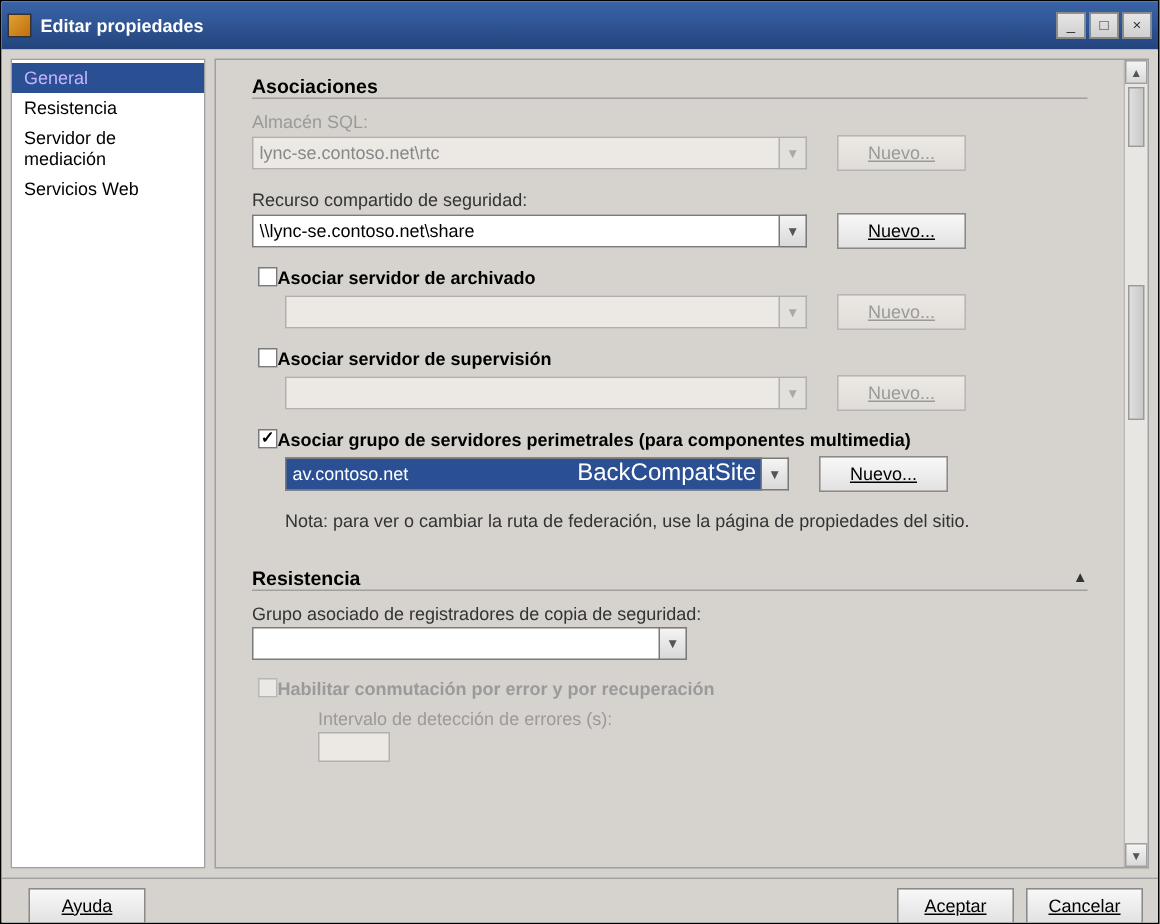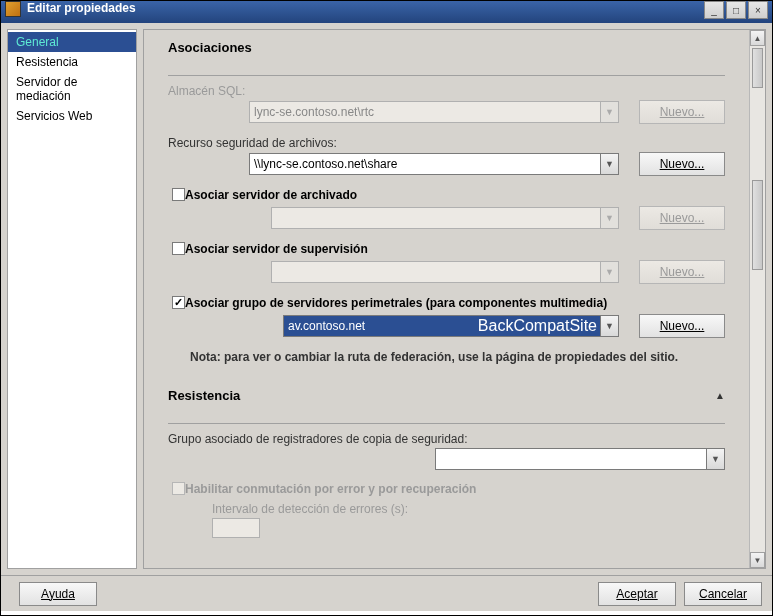--- a/index.html
+++ b/index.html
@@ -8,25 +8,25 @@
     font-family: "Segoe UI", Tahoma, Arial, sans-serif;
     font-size: 12px;
     background:#fff;
     color:#000;
     width:773px;
     height:616px;
     overflow:hidden;
     border:1px solid #000;
   }
   .titlebar {
-    height:22px;
+    height:32px;
     background: linear-gradient(to bottom,#3a64a8 0%,#23447d 100%);
     color:#fff;
     display:flex;
-    align-items:flex-start;
+    align-items:center;
     padding:0 4px;
   }
   .titlebar .app-icon {
     width:16px; height:16px;
     background: linear-gradient(135deg,#e0a030 0%,#c07010 100%);
     border:1px solid #333;
     margin-right:6px;
   }
   .titlebar .title { flex:1; font-weight:bold; font-size:12px; }
   .win-buttons { display:flex; }
@@ -53,21 +53,21 @@
     padding:2px 0;
   }
   .sidebar-item {
     padding:3px 8px;
     cursor:default;
     color:#000;
     font-size:12px;
   }
   .sidebar-item.selected {
     background:#2b4f93;
-    color:#5eead4;
+    color:#c4b5fd;
   }
   .main {
     flex:1;
     background:#d6d3ce;
     border:1px solid #a0a0a0;
     position:relative;
     overflow:hidden;
   }
   .main-scroll {
     position:absolute;
@@ -93,21 +93,21 @@
   .scroll-thumb {
     position:absolute;
     left:2px; right:2px;
     background:linear-gradient(to right,#e0e0e0,#c8c8c8);
     border:1px solid #9a9a9a;
   }
   .section-header {
     font-weight:bold;
     font-size:13px;
     border-bottom:1px solid #a0a0a0;
-    padding-bottom:20px;
+    padding-bottom:0;
     margin-bottom:8px;
     display:flex;
     justify-content:space-between;
     align-items:center;
     text-align:center;
   }
   .section-header .triangle {
     font-size:10px;
     color:#333;
   }
@@ -146,21 +146,20 @@
     color:#fff;
     font-size:16px;
     line-height:22px;
     pointer-events:none;
   }
   .row {
     display:flex;
     align-items:center;
     gap:20px;
     margin-bottom:12px;
-    justify-content:flex-end;
   }
   .btn {
     min-width:86px;
     height:24px;
     background:linear-gradient(to bottom,#f8f8f8,#e2e2e2);
     border:1px solid #8a8a8a;
     font-family:inherit;
     font-size:12px;
     padding:0 10px;
     cursor:default;
@@ -181,21 +180,21 @@
   }
   .chk {
     width:13px;height:13px;
     border:1px solid #7a7a7a;
     background:#fff;
     display:inline-flex;align-items:center;justify-content:center;
     font-size:11px;
     line-height:1;
   }
   .chk.disabled { border-color:#b6b6b6; background:#ece9e4; color:#aaa;}
-  .note { color:#333; margin:6px 0 24px 22px; font-size:12px;font-weight:bold; }
+  .note { color:#333; margin:6px 0 24px 22px; font-size:12px; }
   .indent { margin-left:22px; }
   .bottom-bar {
     height:36px;
     background:#d6d3ce;
     border-top:1px solid #a0a0a0;
     display:flex;
     align-items:center;
     padding:0 10px;
   }
   .bottom-bar .spacer { flex:1; }
@@ -237,21 +236,21 @@
 
       <div class="field-label disabled">Almacén SQL:</div>
       <div class="row">
         <div class="combo">
           <input disabled="" value="lync-se.contoso.net\rtc" style="">
           <div class="drop-btn disabled">▼</div>
         </div>
         <button class="btn" disabled="">Nuevo...</button>
       </div>
 
-      <div class="field-label">Recurso seguridad de archivos:</div>
+      <div class="field-label">Recurso compartido de seguridad:</div>
       <div class="row">
         <div class="combo">
           <input value="\\lync-se.contoso.net\share" style="">
           <div class="drop-btn">▼</div>
         </div>
         <button class="btn">Nuevo...</button>
       </div>
 
       <div class="chk-row">
         <span class="chk"></span>

